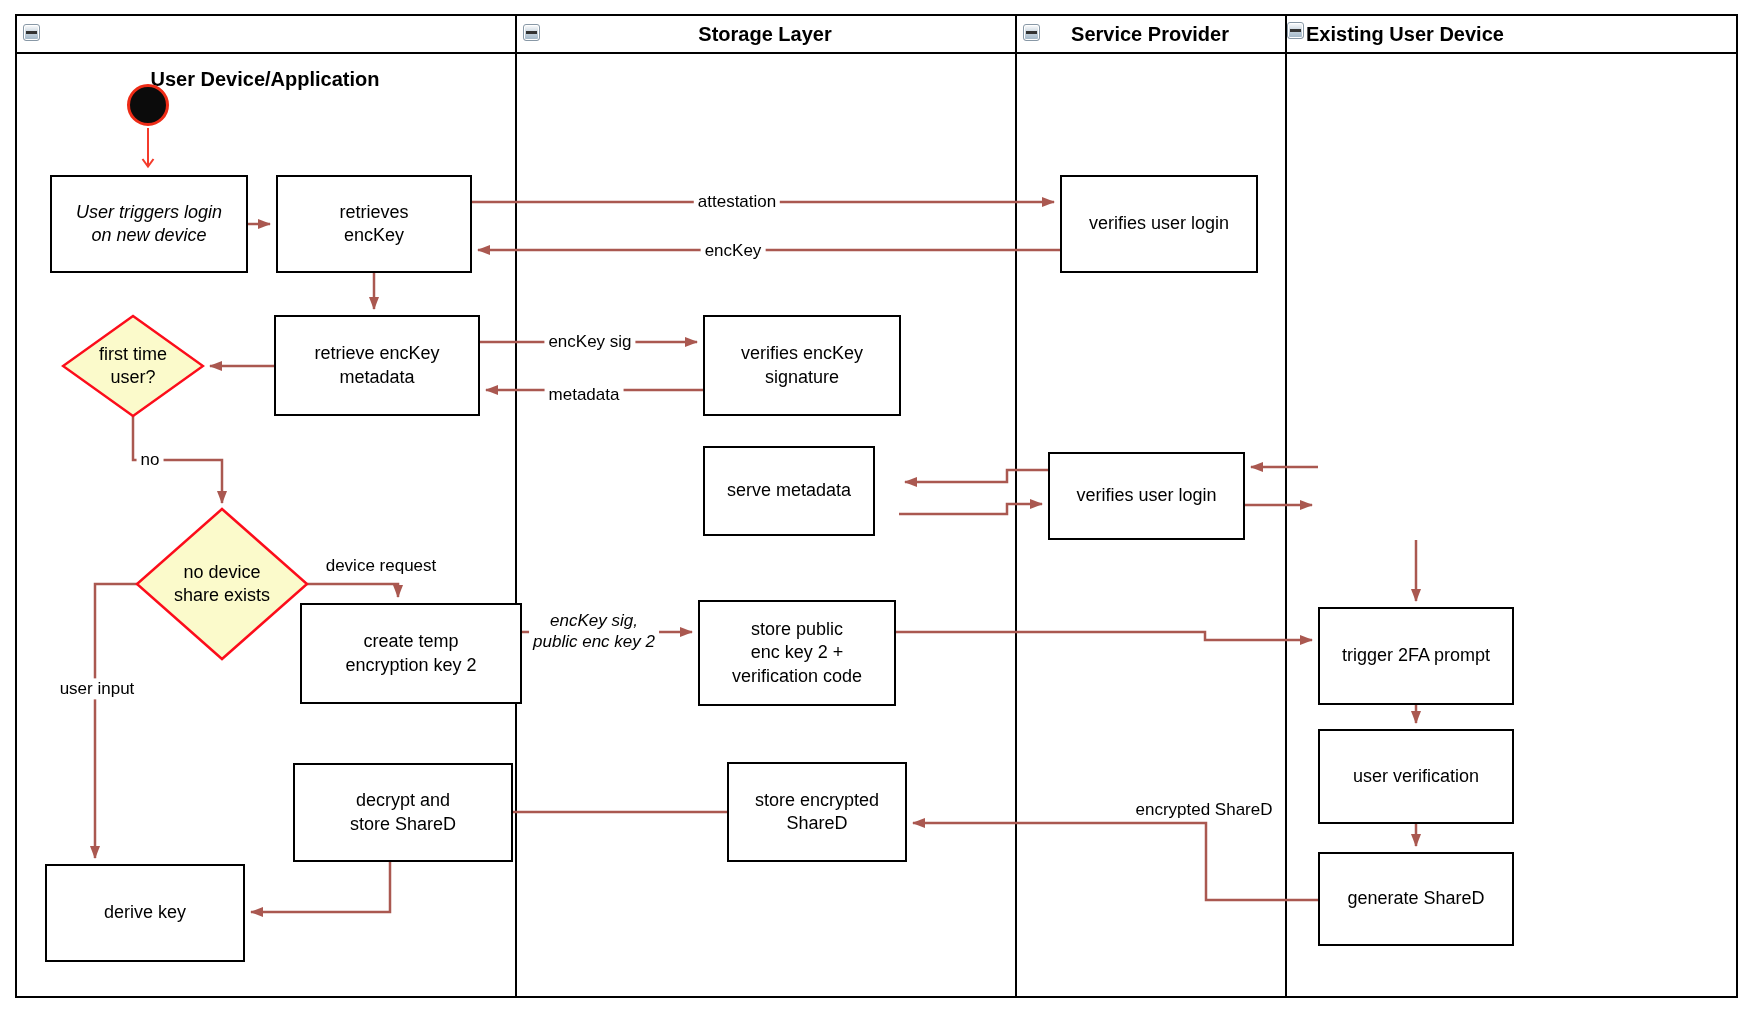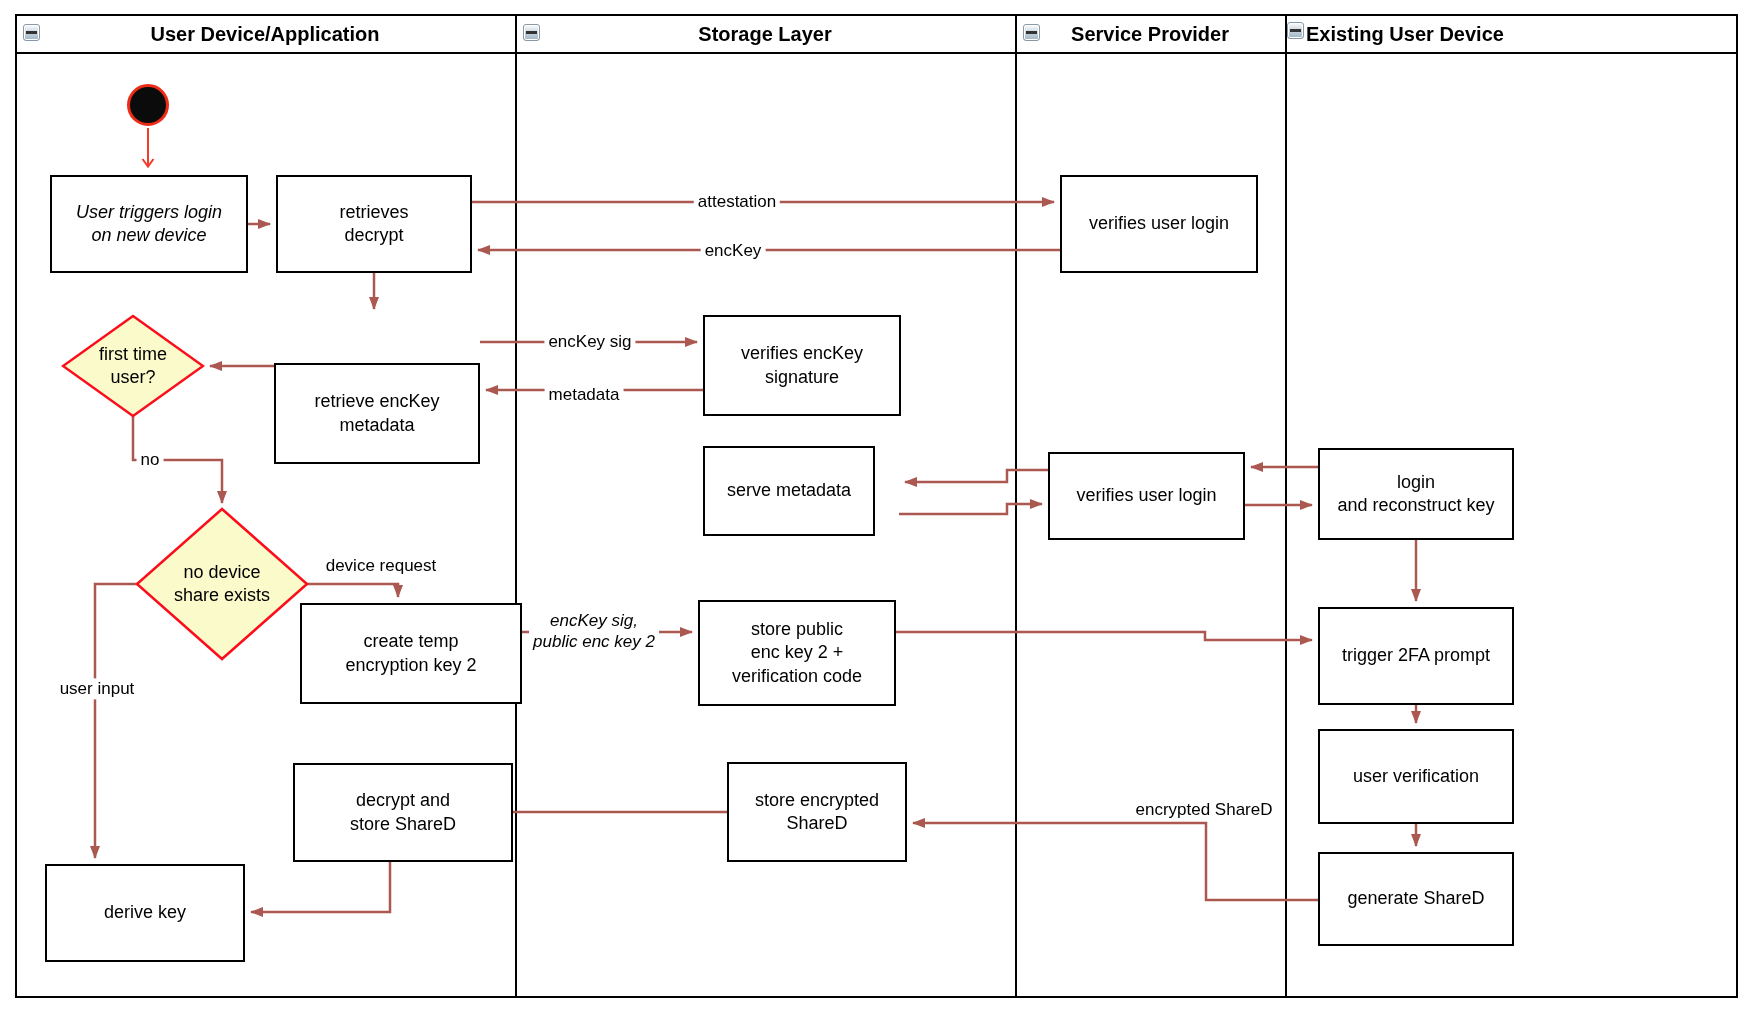--- a/index.html
+++ b/index.html
@@ -39,21 +39,21 @@
 <body>
 
 <div class="canvas">
 
   <div class="frame"></div>
   <div class="header-row"></div>
   <div class="vline" style="left:515px;"></div>
   <div class="vline" style="left:1015px;"></div>
   <div class="vline" style="left:1285px;"></div>
 
-  <div class="lane-title" style="left:15px;width:500px;">User Device/Application</div>
+  <div class="lane-title" style="left:15px;width:500px;margin-top:45px;">User Device/Application</div>
   <div class="lane-title" style="left:515px;width:500px;">Storage Layer</div>
   <div class="lane-title" style="left:1015px;width:270px;">Service Provider</div>
   <div class="lane-title left" style="left:1285px;width:455px;">Existing User Device</div>
 
   <div class="collapse" style="left:23px;top:24px;"></div>
   <div class="collapse" style="left:523px;top:24px;"></div>
   <div class="collapse" style="left:1023px;top:24px;"></div>
   <div class="collapse" style="left:1287px;top:22px;"></div>
 
   <svg class="edges" width="1756" height="1026">
@@ -88,22 +88,22 @@
     <path class="conn" d="M1318,900 L1206,900 L1206,823 L913,823" marker-end="url(#tri)"></path>
     <path class="conn" d="M727,812 L493,812" marker-end="url(#tri)"></path>
     <path class="conn" d="M390,862 L390,912 L251,912" marker-end="url(#tri)"></path>
   </svg>
 
   <div class="start" style="left:127px;top:84px;"></div>
 
   <div class="node" style="left:50px;top:175px;width:198px;height:98px;font-style:italic;">User triggers login
 on new device</div>
   <div class="node" style="left:276px;top:175px;width:196px;height:98px;">retrieves
-decrypt</div>
-  <div class="node" style="left:274px;top:315px;width:206px;height:101px;margin-top:48px;">retrieve encKey
+encKey</div>
+  <div class="node" style="left:274px;top:315px;width:206px;height:101px;">retrieve encKey
 metadata</div>
 
   <div class="decision" style="left:61px;top:314px;width:144px;height:104px;">
     <svg width="144" height="104" viewBox="0 0 144 104">
       <polygon points="72,2 142,52 72,102 2,52"></polygon>
     </svg>
     <div class="dtext">first time
 user?</div>
   </div>
 
@@ -126,22 +126,20 @@
   <div class="node" style="left:703px;top:446px;width:172px;height:90px;">serve metadata</div>
   <div class="node" style="left:698px;top:600px;width:198px;height:106px;">store public
 enc key 2 +
 verification code</div>
   <div class="node" style="left:727px;top:762px;width:180px;height:100px;">store encrypted
 ShareD</div>
 
   <div class="node" style="left:1060px;top:175px;width:198px;height:98px;">verifies user login</div>
   <div class="node" style="left:1048px;top:452px;width:197px;height:88px;">verifies user login</div>
 
-  <div class="node" style="left:1318px;top:448px;width:196px;height:92px;">login
-and reconstruct key</div>
   <div class="node" style="left:1318px;top:607px;width:196px;height:98px;">trigger 2FA prompt</div>
   <div class="node" style="left:1318px;top:852px;width:196px;height:94px;">generate ShareD</div>
   <div class="node" style="left:1318px;top:729px;width:196px;height:95px;">user verification</div>
 
   <div class="elabel" style="left:737px;top:202px;">attestation</div>
   <div class="elabel" style="left:733px;top:251px;">encKey</div>
   <div class="elabel" style="left:590px;top:342px;">encKey sig</div>
   <div class="elabel" style="left:584px;top:395px;">metadata</div>
   <div class="elabel" style="left:150px;top:460px;">no</div>
   <div class="elabel" style="left:381px;top:566px;">device request</div>

